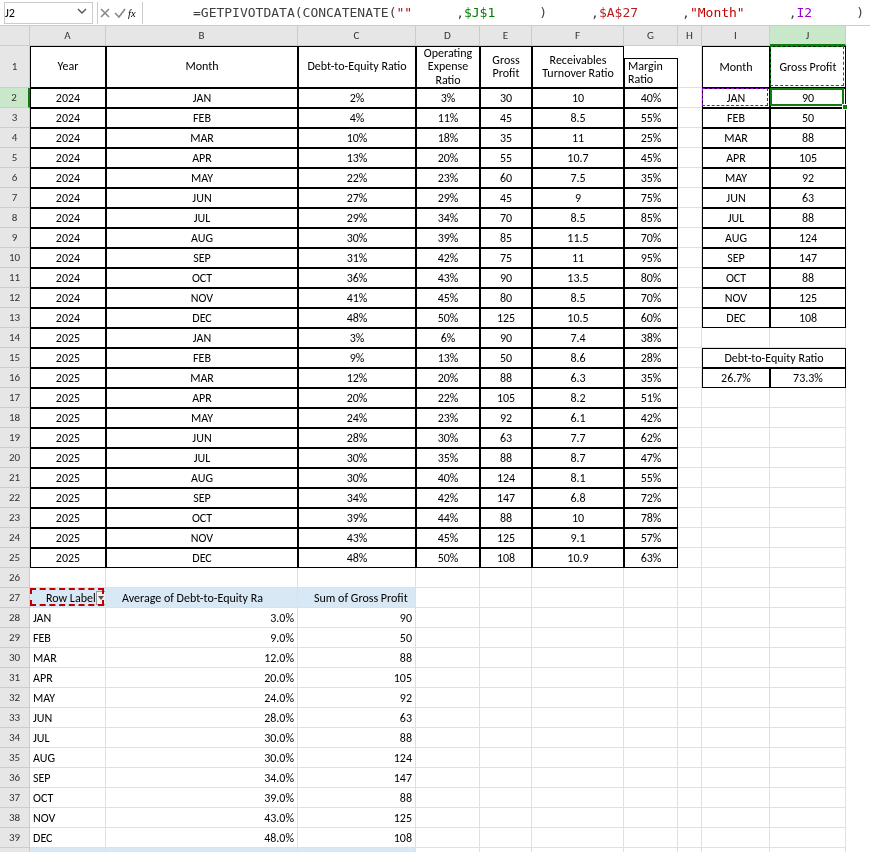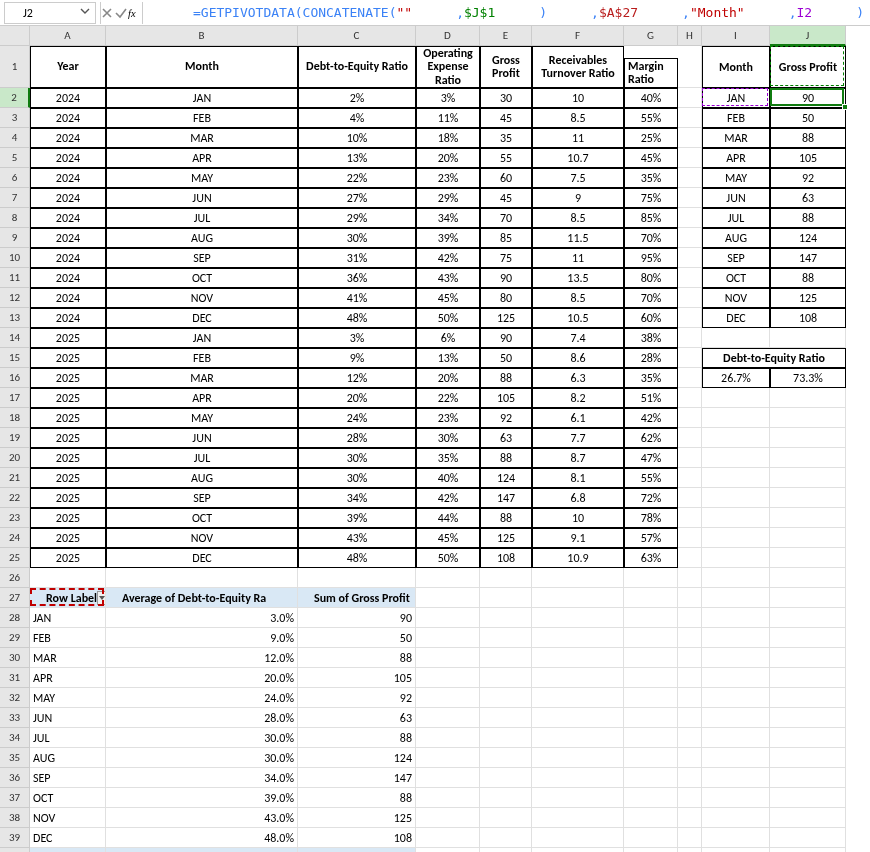--- a/index.html
+++ b/index.html
@@ -1,28 +1,28 @@
 <!DOCTYPE html>
 <html><head>
 <meta charset="utf-8">
 <style>
   * { box-sizing: border-box; }
   body { margin: 0; font-family: Calibri, Arial, sans-serif; font-size: 12px; background: #fff; color: #000; }
   .viewport { width: 870px; height: 852px; overflow: hidden; position: relative; }
 
   
   .formula-bar { display: flex; align-items: center; border-bottom: 1px solid #ccc; height: 26px; background: #fff; }
-  .name-box { width: 132px; border: 1px solid #ccc; height: 22px; margin: 2px 4px; display: flex; align-items: center; padding: 0 18px; font-size: 12px; position: relative; }
+  .name-box { width: 132px; border: 1px solid #ccc; height: 22px; margin: 2px 4px; display: flex; align-items: center; padding: 0 0; font-size: 12px; position: relative; }
   .name-box .chev { position: absolute; right: 4px; }
   .chev-svg { width: 12px; height: 12px; }
   .fb-divider { width: 1px; background: #ccc; height: 22px; }
   .fb-btn { width: 22px; height: 22px; display: flex; align-items: center; justify-content: center; }
   .fb-x svg, .fb-check svg, .fb-fx svg { width: 14px; height: 14px; }
   .fb-input { flex: 1; padding: 0 6px; font-family: Consolas, monospace; font-size: 13px; white-space: nowrap; }
-  .fb-input .s-black { color: #3b82f6; margin-left: 44px; }
+  .fb-input .s-black { color: #404040; margin-left: 44px; }
   .fb-input .s-purple { color: #9b00d3; }
   .fb-input .s-green { color: #008000; }
   .fb-input .s-blue { color: #b91c1c; }
   .fb-input .s-red { color: #c00000; }
 
   
   .grid-area { position: absolute; top: 26px; left: 0; right: 0; bottom: 0; overflow: hidden; }
   .corner { position: absolute; left: 0; top: 0; width: 30px; height: 20px; background: #e6e6e6; border-right: 1px solid #ccc; border-bottom: 1px solid #ccc; }
   .col-headers { position: absolute; left: 30px; top: 0; height: 20px; display: flex; }
   .colh { background: #e6e6e6; border-right: 1px solid #ccc; border-bottom: 1px solid #ccc; display: flex; align-items: center; justify-content: center; color: #333; font-size: 11px; }
@@ -32,21 +32,21 @@
   .rowh.sel { background: #c9e8c9; border-right: 2px solid #107c10; }
   .rowh.tall { height: 42px; }
   .cells { position: absolute; left: 30px; top: 20px; }
   .row { display: flex; height: 20px; }
   .row.tall { height: 42px; }
   .cell { border-right: 1px solid #e0e0e0; border-bottom: 1px solid #e0e0e0; display: flex; align-items: center; overflow: hidden; white-space: nowrap; padding: 0 3px; }
   .c-ctr { justify-content: center; text-align: center; }
   .c-rt { justify-content: flex-end; text-align: left; }
   .c-lt { justify-content: flex-start; }
   .bfull { border: 1px solid #000 !important; }
-  .bold { font-weight: bold; }
+  .bold { font-weight: normal; }
   .pivot-hdr { background: #d9e8f5; padding-left: 16px; }
   .pivot-gt { background: #d9e8f5; font-weight: bold; }
 
   
   .wA { width: 76px; }
   .wB { width: 192px; }
   .wC { width: 118px; }
   .wD { width: 64px; }
   .wE { width: 52px; }
   .wF { width: 92px; }

